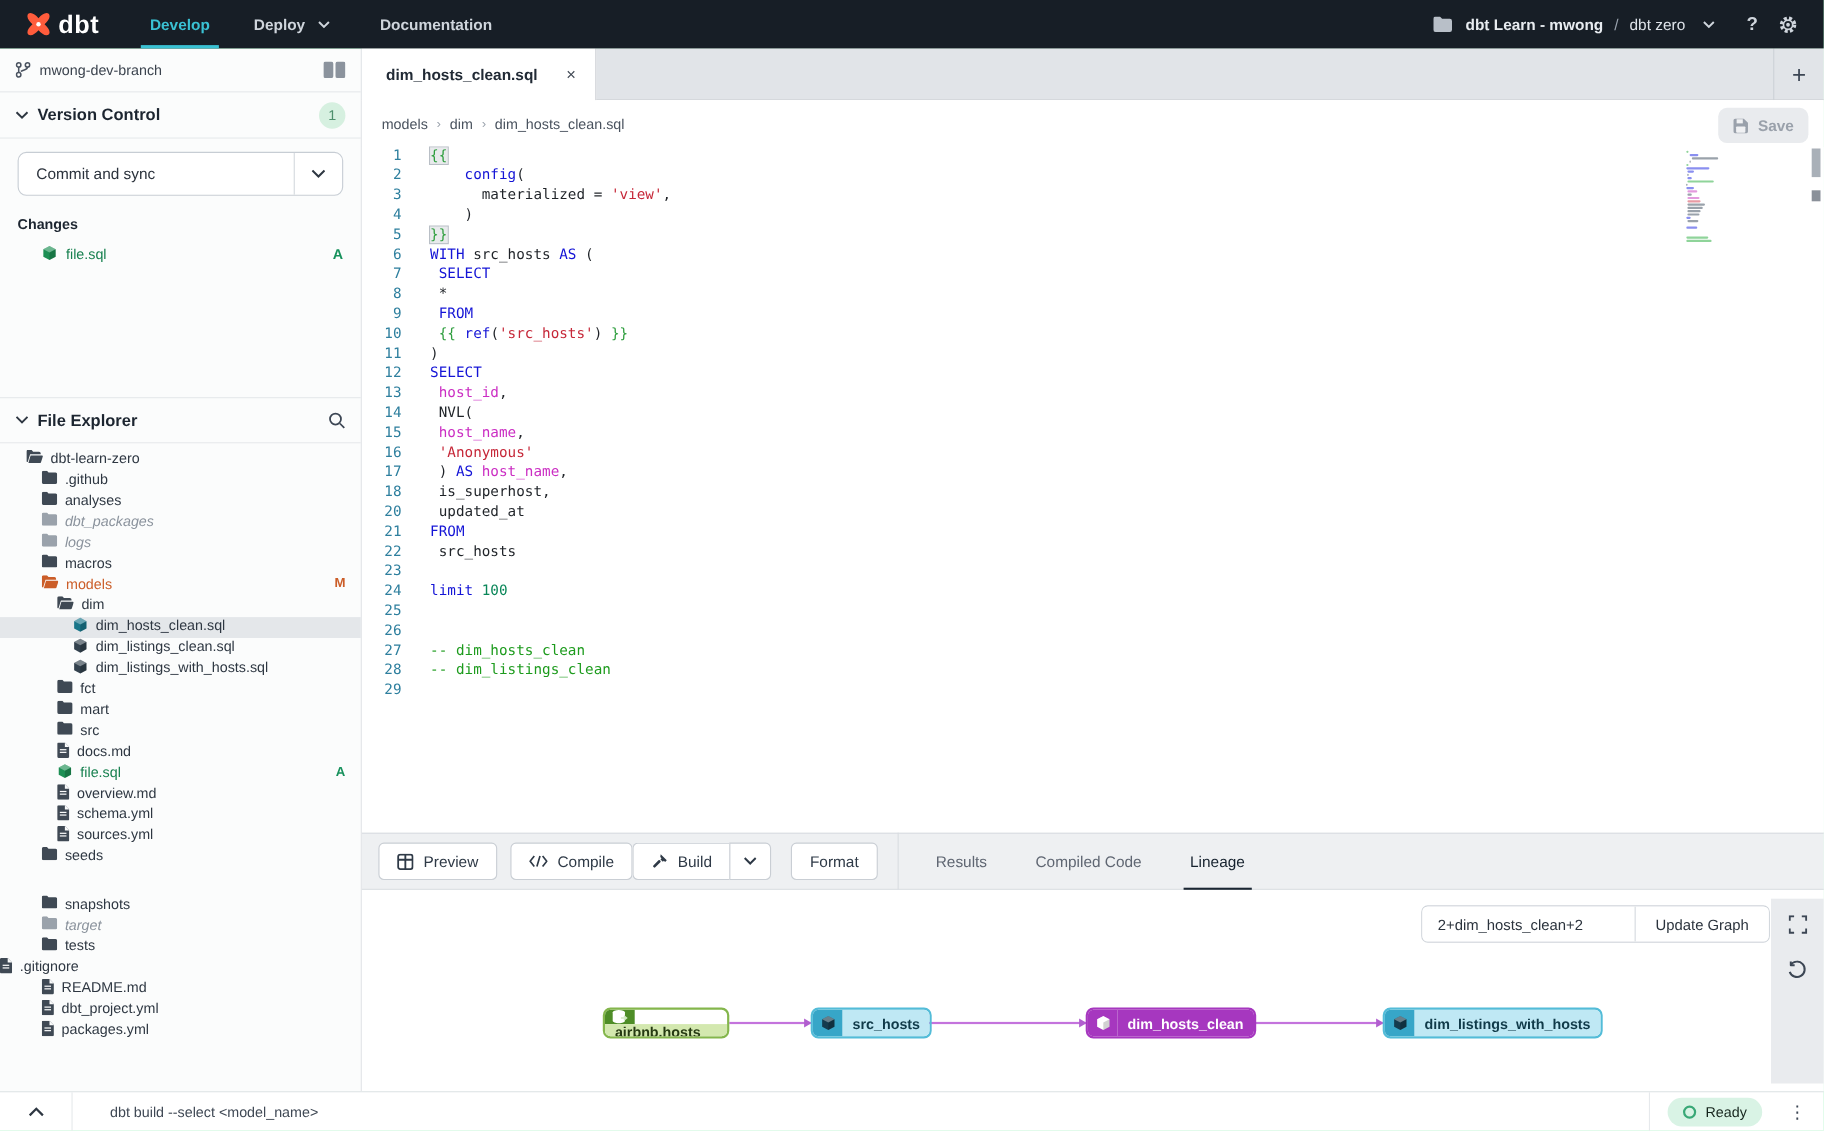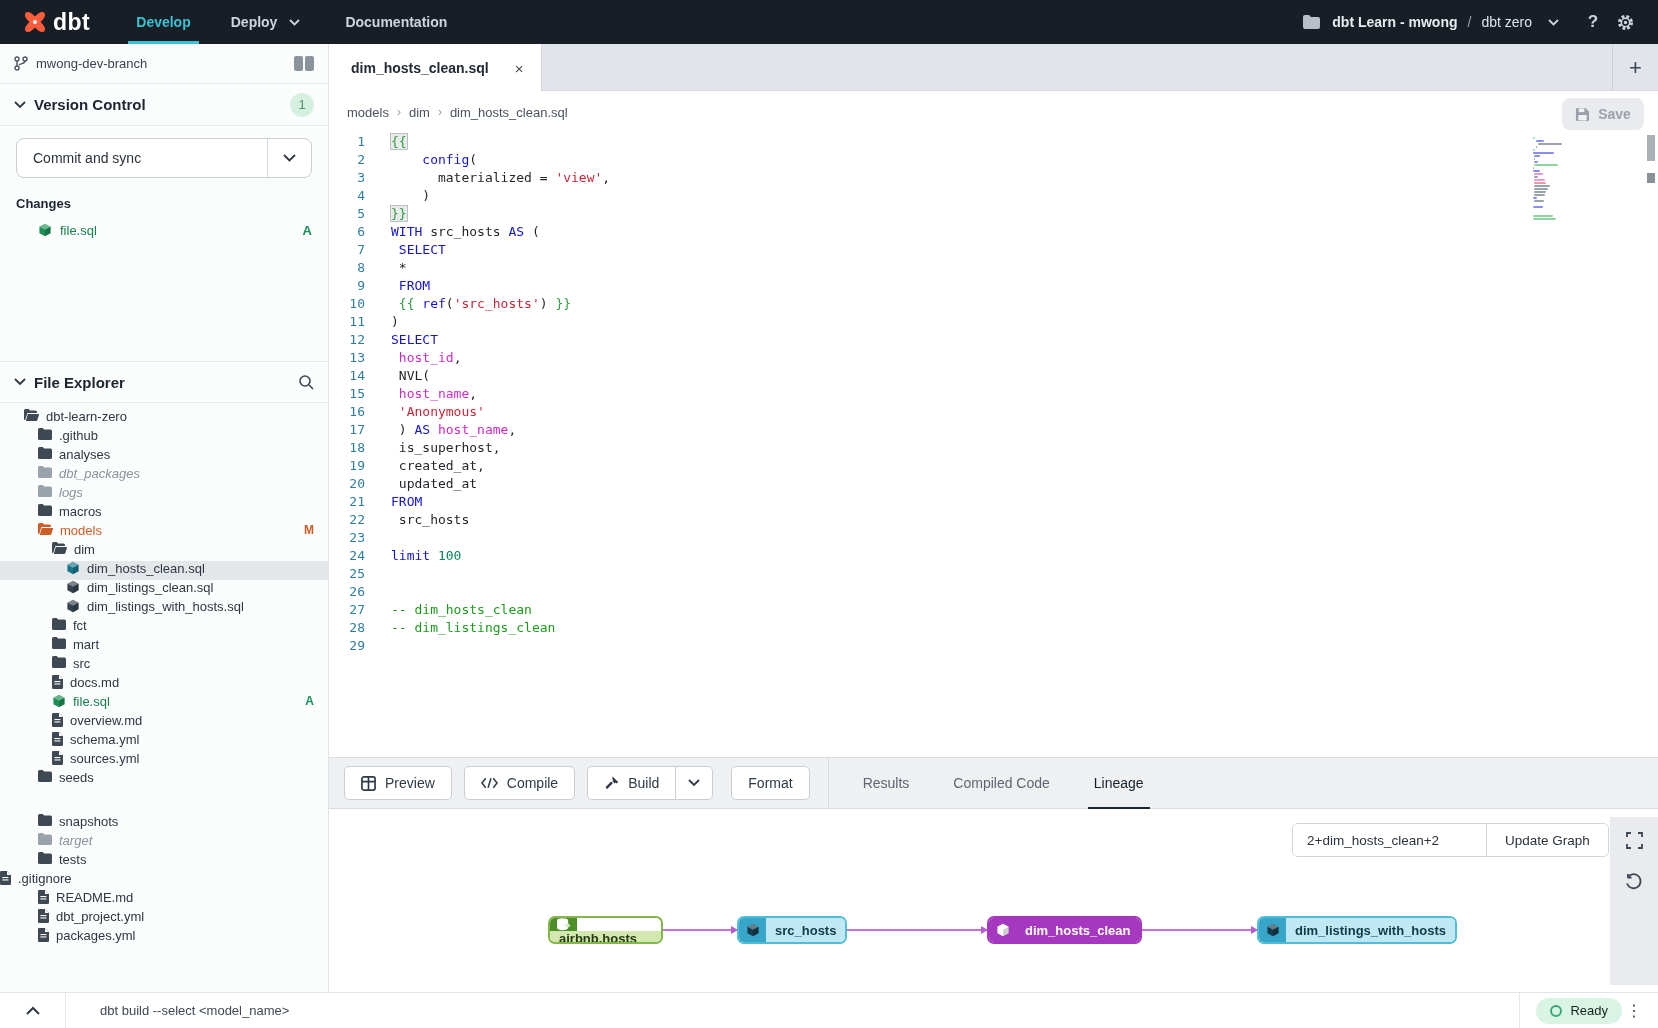--- a/index.html
+++ b/index.html
@@ -133,21 +133,21 @@
   .edge { position:absolute; top:120px; height:2px; background:#c473dd; }
   .edge::after { content:""; position:absolute; right:-1px; top:-3px; width:0; height:0;
     border-left:7px solid #b15ecf; border-top:4px solid transparent; border-bottom:4px solid transparent; }
 
   
   .statusbar { position:absolute; left:0; top:992px; width:1658px; height:36px; background:#fff;
     border-top:1px solid #e1e4e8; display:flex; align-items:center; }
   .sb-chev { width:66px; height:36px; display:flex; align-items:center; justify-content:center;
     border-right:1px solid #e6e9ec; cursor:pointer; }
   .sb-cmd { padding-left:34px; font-size:13px; color:#3f4854; flex:1; }
-  .sb-right { display:flex; align-items:center; gap:4px; padding-right:16px;
+  .sb-right { display:flex; align-items:center; gap:24px; padding-right:16px;
     border-left:1px solid #e6e9ec; height:36px; padding-left:16px; }
   .ready-pill { height:26px; border-radius:13px; background:#d9f3e5; display:flex;
     align-items:center; gap:8px; padding:0 14px; font-size:13px; color:#15241c; }
   .ready-dot { width:12px; height:12px; border-radius:50%; border:2px solid #39a877; background:transparent; }
   .kebab { color:#3c4654; font-size:16px; letter-spacing:0; cursor:pointer; }
   svg { display:block; }
 </style>
 </head>
 <body>
 
@@ -576,21 +576,20 @@
           <div class="cline"><span class="ln">9</span><span class="toks"><span class="tok-pl"> </span><span class="tok-kw">FROM</span></span></div>
           <div class="cline"><span class="ln">10</span><span class="toks"><span class="tok-pl"> </span><span class="tok-jinja">{{ </span><span class="tok-kw">ref</span><span class="tok-pl">(</span><span class="tok-str">'src_hosts'</span><span class="tok-pl">) </span><span class="tok-jinja">}}</span></span></div>
           <div class="cline"><span class="ln">11</span><span class="toks"><span class="tok-pl">)</span></span></div>
           <div class="cline"><span class="ln">12</span><span class="toks"><span class="tok-kw">SELECT</span></span></div>
           <div class="cline"><span class="ln">13</span><span class="toks"><span class="tok-pl"> </span><span class="tok-col">host_id</span><span class="tok-pl">,</span></span></div>
           <div class="cline"><span class="ln">14</span><span class="toks"><span class="tok-pl"> NVL(</span></span></div>
           <div class="cline"><span class="ln">15</span><span class="toks"><span class="tok-pl"> </span><span class="tok-col">host_name</span><span class="tok-pl">,</span></span></div>
           <div class="cline"><span class="ln">16</span><span class="toks"><span class="tok-pl"> </span><span class="tok-str">'Anonymous'</span></span></div>
           <div class="cline"><span class="ln">17</span><span class="toks"><span class="tok-pl"> ) </span><span class="tok-kw">AS</span><span class="tok-pl"> </span><span class="tok-col">host_name</span><span class="tok-pl">,</span></span></div>
           <div class="cline"><span class="ln">18</span><span class="toks"><span class="tok-pl"> is_superhost,</span></span></div>
-          <div class="cline"><span class="ln">19</span><span class="toks"><span class="tok-pl"> created_at,</span></span></div>
           <div class="cline"><span class="ln">20</span><span class="toks"><span class="tok-pl"> updated_at</span></span></div>
           <div class="cline"><span class="ln">21</span><span class="toks"><span class="tok-kw">FROM</span></span></div>
           <div class="cline"><span class="ln">22</span><span class="toks"><span class="tok-pl"> src_hosts</span></span></div>
           <div class="cline"><span class="ln">23</span><span class="toks"> </span></div>
           <div class="cline"><span class="ln">24</span><span class="toks"><span class="tok-kw">limit</span><span class="tok-pl"> </span><span class="tok-num">100</span></span></div>
           <div class="cline"><span class="ln">25</span><span class="toks"> </span></div>
           <div class="cline"><span class="ln">26</span><span class="toks"> </span></div>
           <div class="cline"><span class="ln">27</span><span class="toks"><span class="tok-com">-- dim_hosts_clean</span></span></div>
           <div class="cline"><span class="ln">28</span><span class="toks"><span class="tok-com">-- dim_listings_clean</span></span></div>
           <div class="cline"><span class="ln">29</span><span class="toks"> </span></div>
@@ -648,21 +647,21 @@
         <div style="margin-left:12px">
           <button class="tbtn">
             <span>
               <svg width="17" height="12" viewBox="0 0 18 12" fill="none" stroke="#2f3a47" stroke-width="1.6">
                 <path d="M5 1L1 6l4 5M13 1l4 5-4 5M10.5 1L7.5 11"></path>
               </svg>
             </span>
             <span>Compile</span>
           </button>
         </div>
-        <div class="btn-split" style="margin-left:12px">
+        <div class="btn-split" style="margin-left:0">
           <button class="tbtn">
             <span>
               <svg width="15" height="15" viewBox="0 0 16 16">
                 <path fill="#2f3a47" d="M9.2.6l5.9 5.9-1.6 1.6-1.2-1.2-1 1L9 5.6l1-1-1.2-1.2L9.2.6z"></path>
                 <rect x="1" y="8.6" width="9" height="2.6" rx="1" transform="rotate(-45 5.5 9.9)" fill="#2f3a47"></rect>
               </svg>
             </span>
             <span>Build</span>
           </button>
       <span class="tcar">

